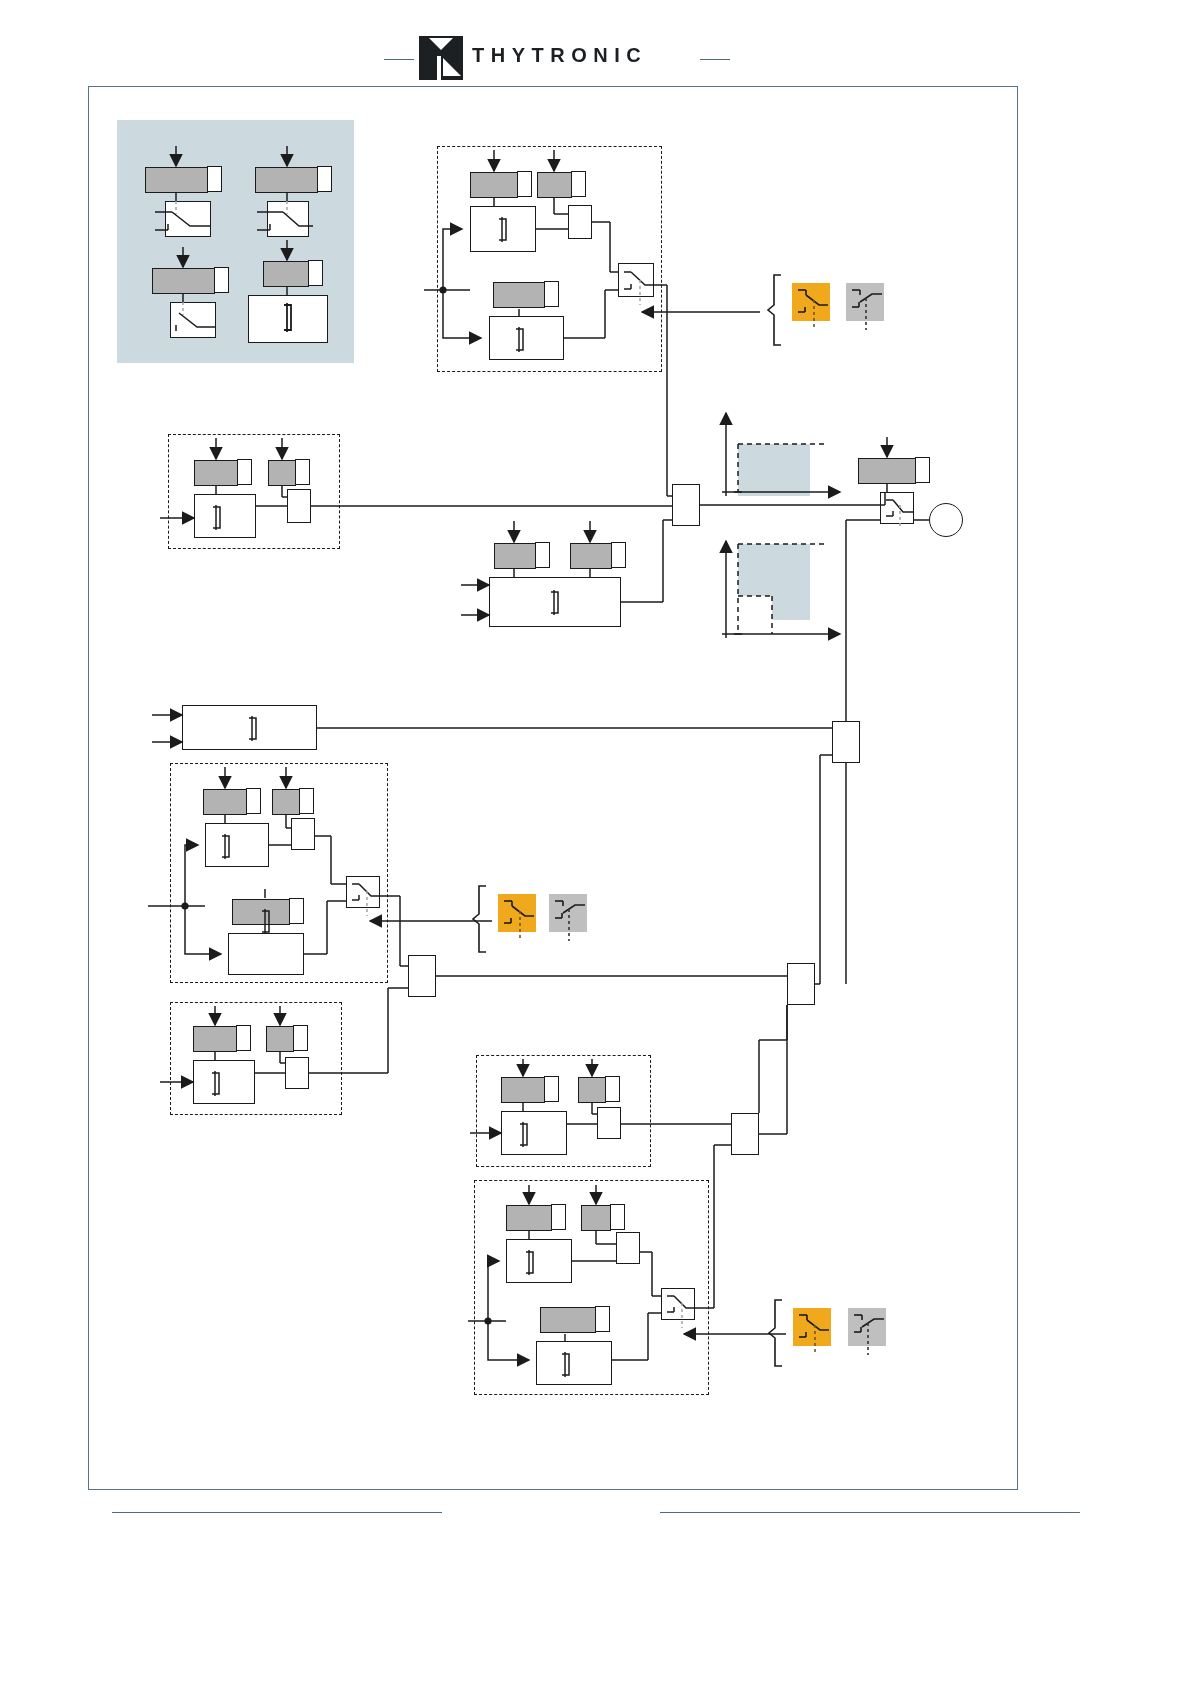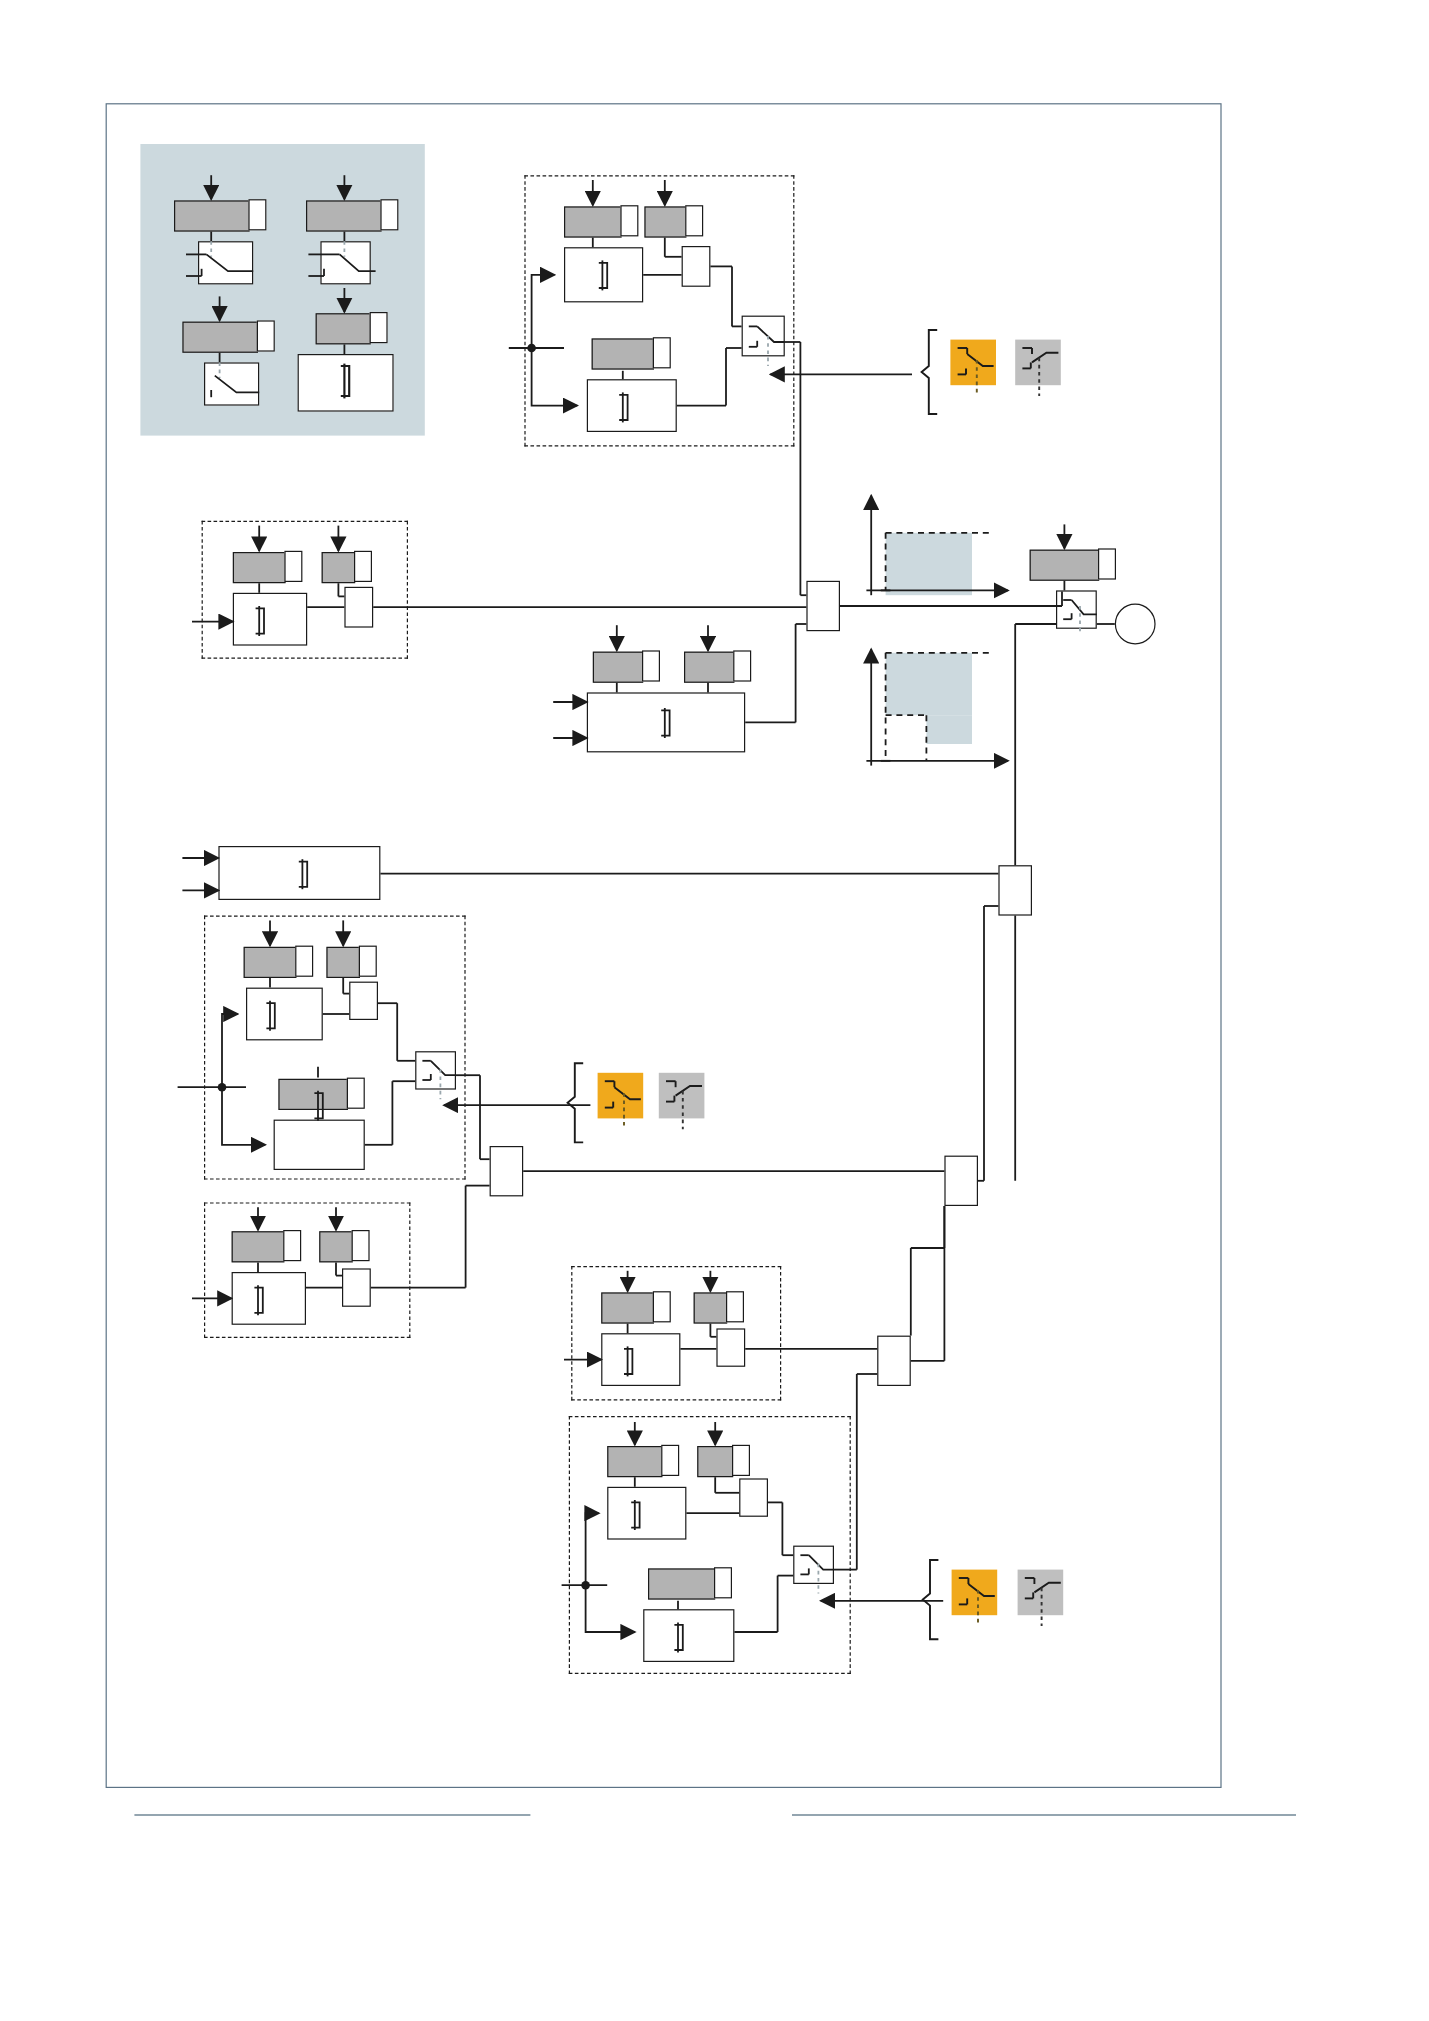--- a/index.html
+++ b/index.html
@@ -40,20 +40,35 @@
         border-radius:50%;background:#ffffff;box-sizing:border-box;}
   .plotfill{position:absolute;background:#ccd9de;}
   svg{display:block;overflow:visible;}
   .ovl{position:absolute;left:0;top:0;width:1191px;height:1684px;pointer-events:none;}
 </style>
 </head>
 <body>
 
 <div id="page">
 
+  <div class="hdr">
+    <div class="hdr-rule l"></div>
+    <div class="hdr-rule r"></div>
+    <div class="logo-mark">
+      <svg width="44" height="44" viewBox="0 0 44 44">
+        <rect x="0" y="0" width="44" height="20" fill="#1c2023"></rect>
+        <rect x="0" y="20" width="18" height="24" fill="#1c2023"></rect>
+        <rect x="22" y="20" width="22" height="24" fill="#1c2023"></rect>
+        <polygon points="10,2 34,2 22,14" fill="#ffffff"></polygon>
+        <polygon points="24,22 42,40 24,40" fill="#ffffff"></polygon>
+        <rect x="18" y="20" width="4" height="24" fill="#ffffff"></rect>
+      </svg>
+    </div>
+    <div class="brand">THYTRONIC</div>
+  </div>
 
   <div class="frame"></div>
   <div class="footrule a"></div>
   <div class="footrule b"></div>
 
   <div class="legendbox" style="left:117px;top:120px;width:237px;height:243px;"></div>
 
   <div class="setblk" style="left:145px;top:167px;width:63px;">
       <span class="tail"></span>
     </div>

